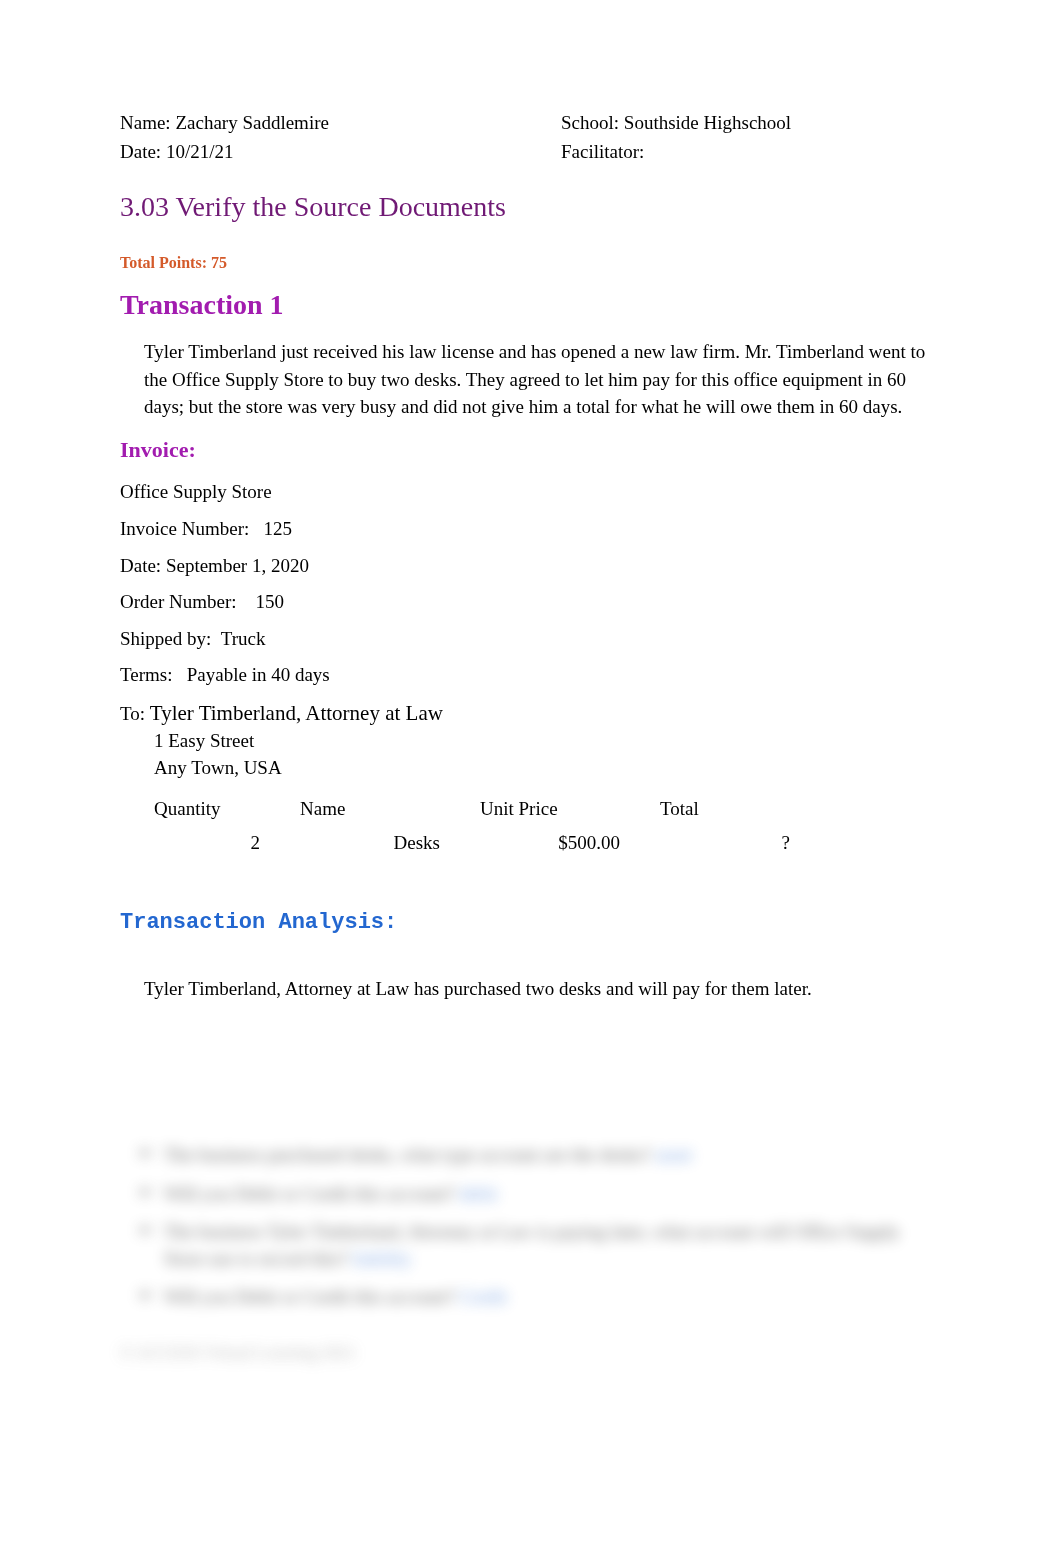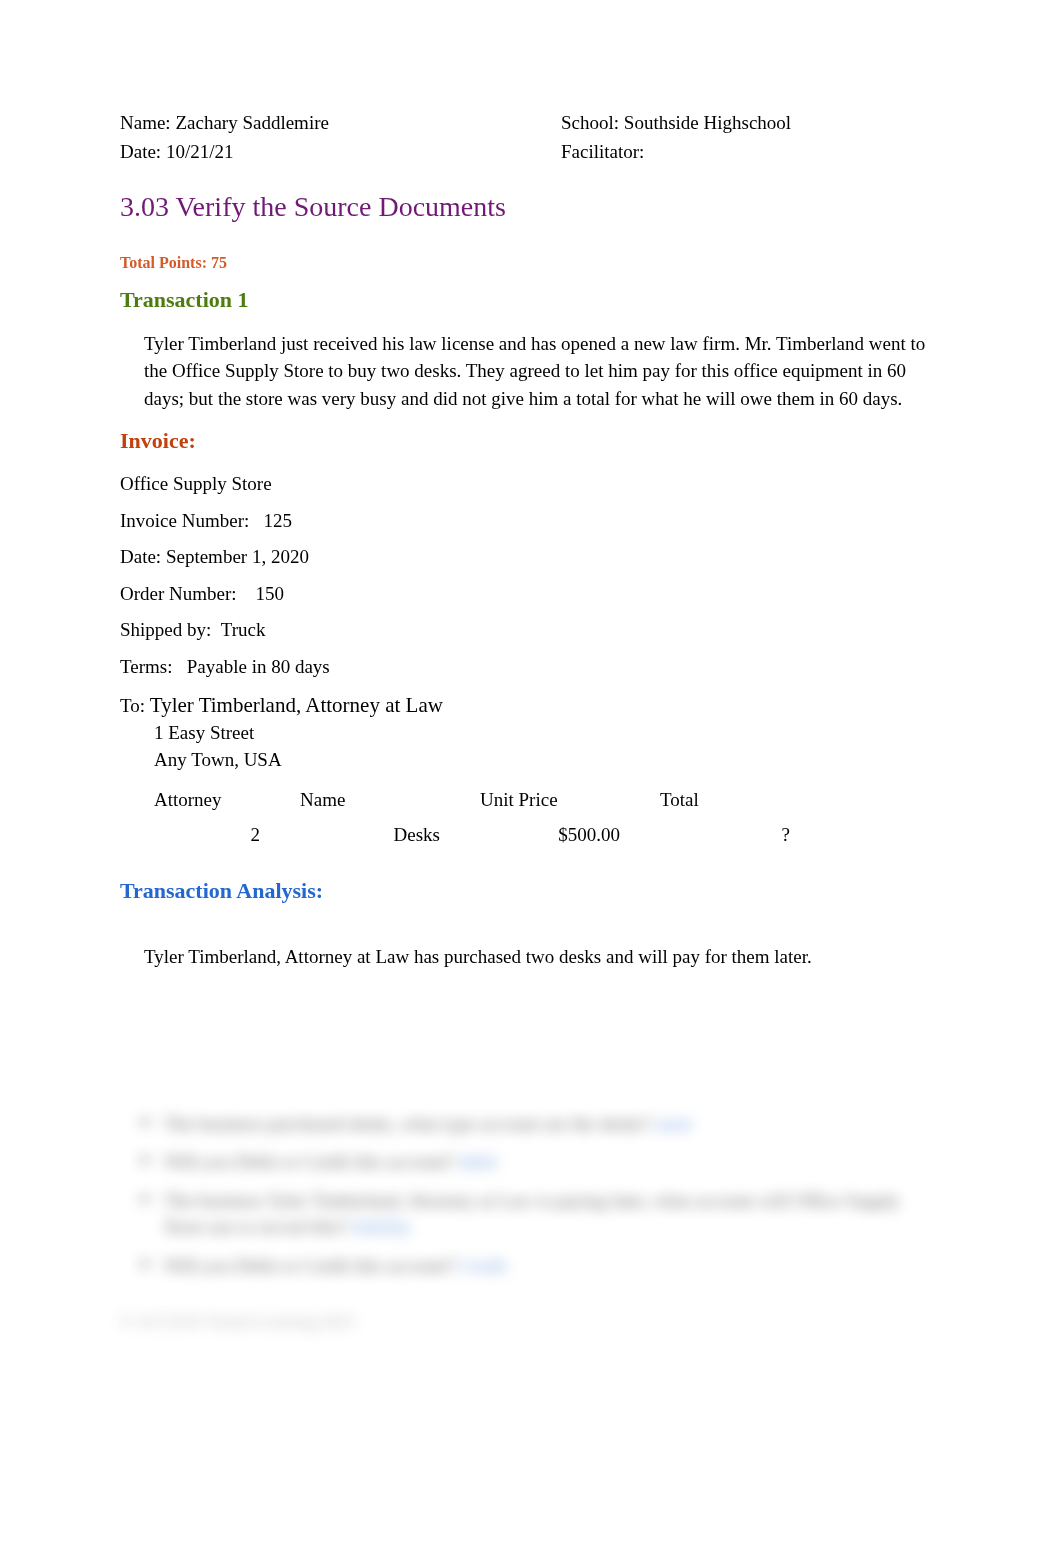--- a/index.html
+++ b/index.html
@@ -33,31 +33,31 @@
       font-weight: normal;
       margin-top: 22px;
       margin-bottom: 26px;
     }
     .subtitle-points {
       color: #d45a2a;
       font-size: 16px;
       margin-bottom: 10px;
     }
     .subtitle-transaction {
-      color: #4d7c0f;
-      font-size: 22px;
+      color: #a21caf;
+      font-size: 28px;
       margin-bottom: 14px;
     }
     .body-paragraph {
       margin-bottom: 14px;
       line-height: 1.45;
       margin-left: 24px;
     }
     .invoice-heading {
-      color: #c2410c;
+      color: #a21caf;
       font-size: 22px;
       margin-bottom: 14px;
     }
     .invoice-line {
       margin-bottom: 10px;
     }
     .invoice-label {
       display: inline-block;
     }
     .to-block {
@@ -89,22 +89,23 @@
     .col-header {
       text-align: left;
     }
     .col-value {
       text-align: right;
       padding-right: 40px;
     }
     .analysis-heading {
       color: #2367d0;
       font-size: 22px;
-      margin-top: 28px;
+      margin-top: 51px;
       margin-bottom: 36px;
+      font-family: Liberation Mono, monospace;
     }
     .blurred-section {
       margin-top: 140px;
       filter: blur(7px);
       opacity: 0.6;
     }
     .blurred-list {
       list-style: none;
       padding-left: 20px;
     }
@@ -175,34 +176,34 @@
 
 <p class="invoice-line">
   <span class="invoice-label">Order Number:</span>&nbsp;&nbsp;&nbsp;&nbsp;<span>150</span>
 </p>
 
 <p class="invoice-line">
   <span class="invoice-label">Shipped by:</span>&nbsp;&nbsp;<span>Truck</span>
 </p>
 
 <p class="invoice-line">
-  <span class="invoice-label">Terms:</span>&nbsp;&nbsp;&nbsp;<span>Payable in 80 days</span>
+  <span class="invoice-label">Terms:</span>&nbsp;&nbsp;&nbsp;<span>Payable in 40 days</span>
 </p>
 
 <div class="to-block">
   <div>
     <span style="font-size:19px;">To:</span>
     <span class="to-name">Tyler Timberland, Attorney at Law</span>
   </div>
   <div class="to-address">1 Easy Street</div>
   <div class="to-address">Any Town, USA</div>
 </div>
 
 <div class="invoice-table">
-  <div class="col-qty col-header">Attorney</div>
+  <div class="col-qty col-header">Quantity</div>
   <div class="col-item col-header">Name</div>
   <div class="col-unit col-header">Unit Price</div>
   <div class="col-total col-header">Total</div>
 </div>
 
 <div class="invoice-table">
   <div class="col-qty col-value">2</div>
   <div class="col-item col-value">Desks</div>
   <div class="col-unit col-value">$500.00</div>
   <div class="col-total col-value">?</div>

